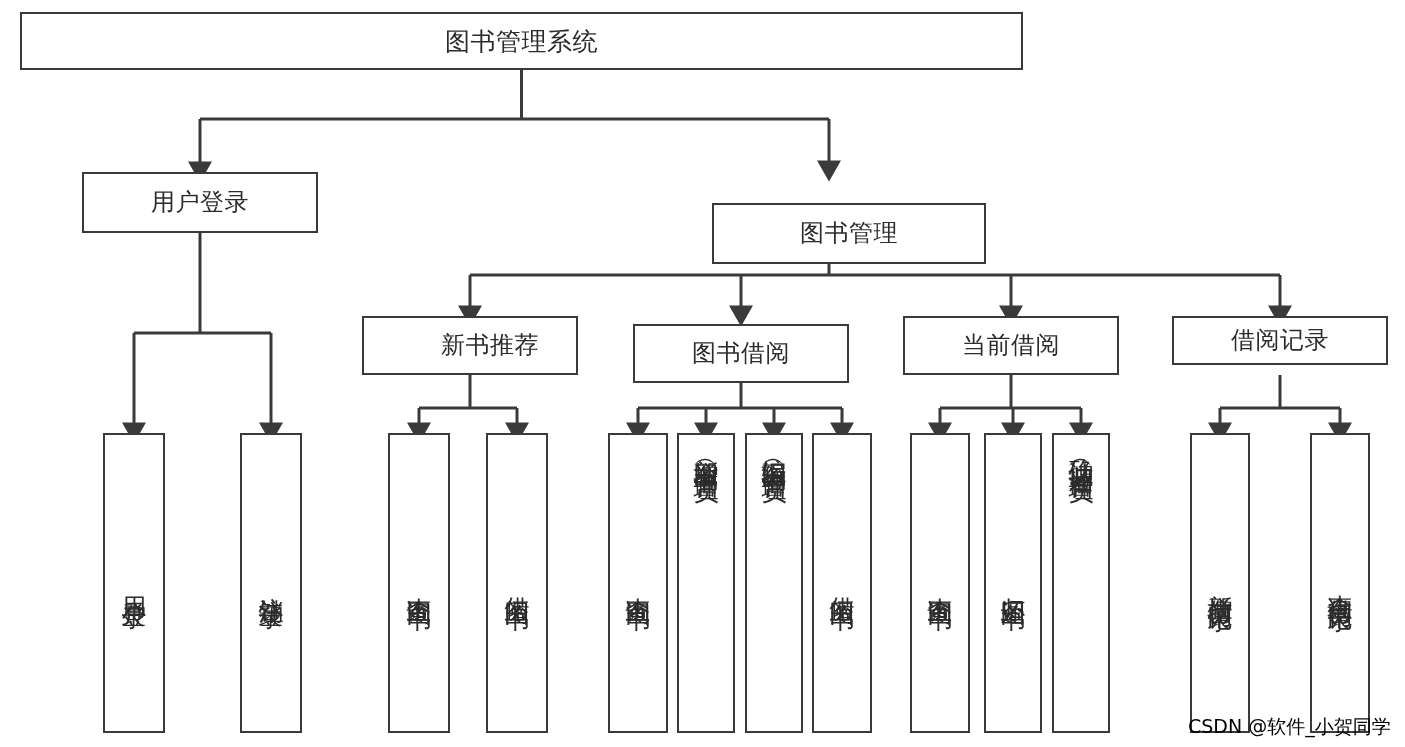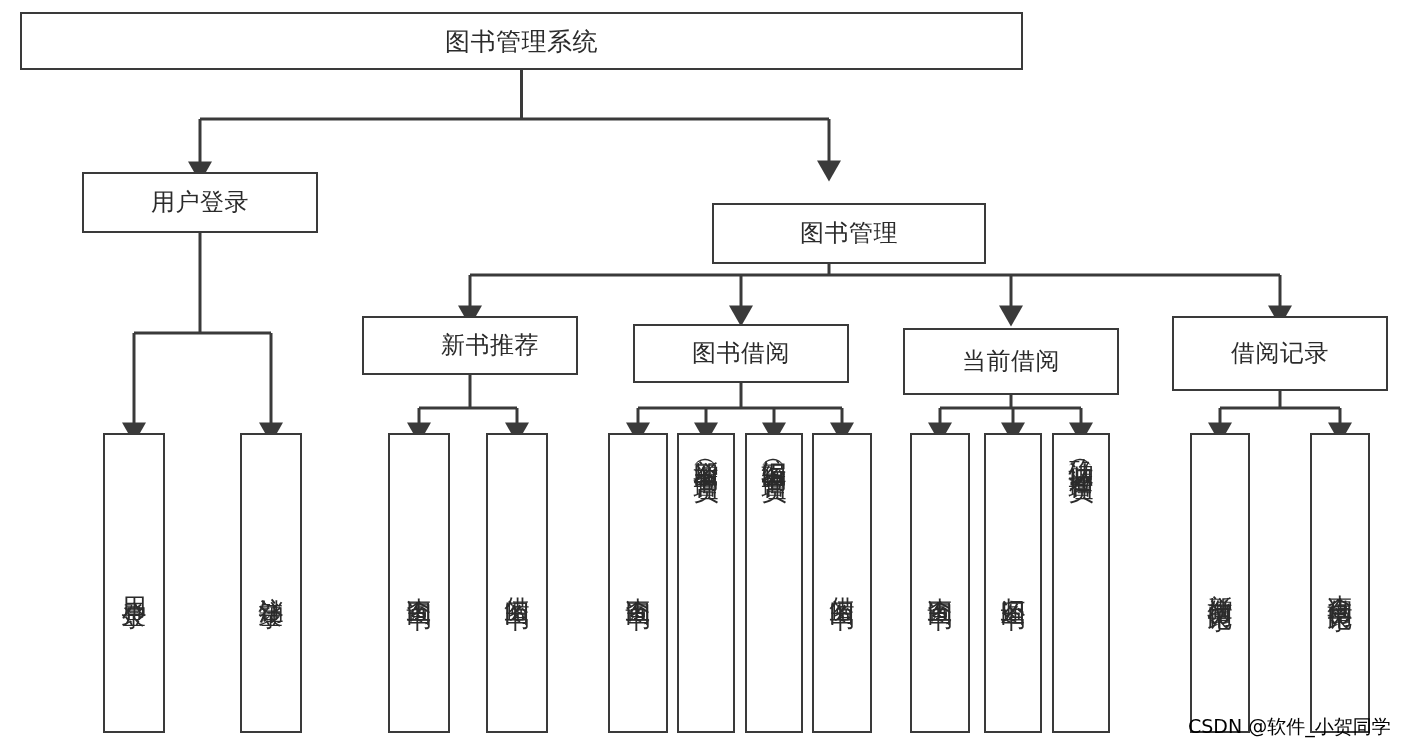--- a/index.html
+++ b/index.html
@@ -138,24 +138,24 @@
   <div class="node horiz" style="left: 712px; top: 171px; width: 274px; height: 61px; margin-top: 32px;">
     <span class="node-label">图书管理</span>
   </div>
 
   <div class="node horiz" style="left: 362px; top: 316px; width: 216px; height: 59px; padding-left: 40px;">
     <span class="node-label">新书推荐</span>
   </div>
   <div class="node horiz" style="left: 633px; top: 324px; width: 216px; height: 59px;">
     <span class="node-label">图书借阅</span>
   </div>
-  <div class="node horiz" style="left: 903px; top: 328px; width: 216px; height: 67px;">
+  <div class="node horiz" style="left: 903px; top: 316px; width: 216px; height: 59px;">
     <span class="node-label">当前借阅</span>
   </div>
-  <div class="node horiz" style="left: 1172px; top: 316px; width: 216px; height: 75px;">
+  <div class="node horiz" style="left: 1172px; top: 316px; width: 216px; height: 49px;">
     <span class="node-label">借阅记录</span>
   </div>
 
   <div class="node vert mid-text" style="left: 103px; top: 433px; width: 62px; height: 300px;">
     <span class="node-label">用户登录</span>
   </div>
   <div class="node vert mid-text" style="left: 240px; top: 433px; width: 62px; height: 300px;">
     <span class="node-label">注销登录</span>
   </div>
   <div class="node vert mid-text" style="left: 388px; top: 433px; width: 62px; height: 300px;">

